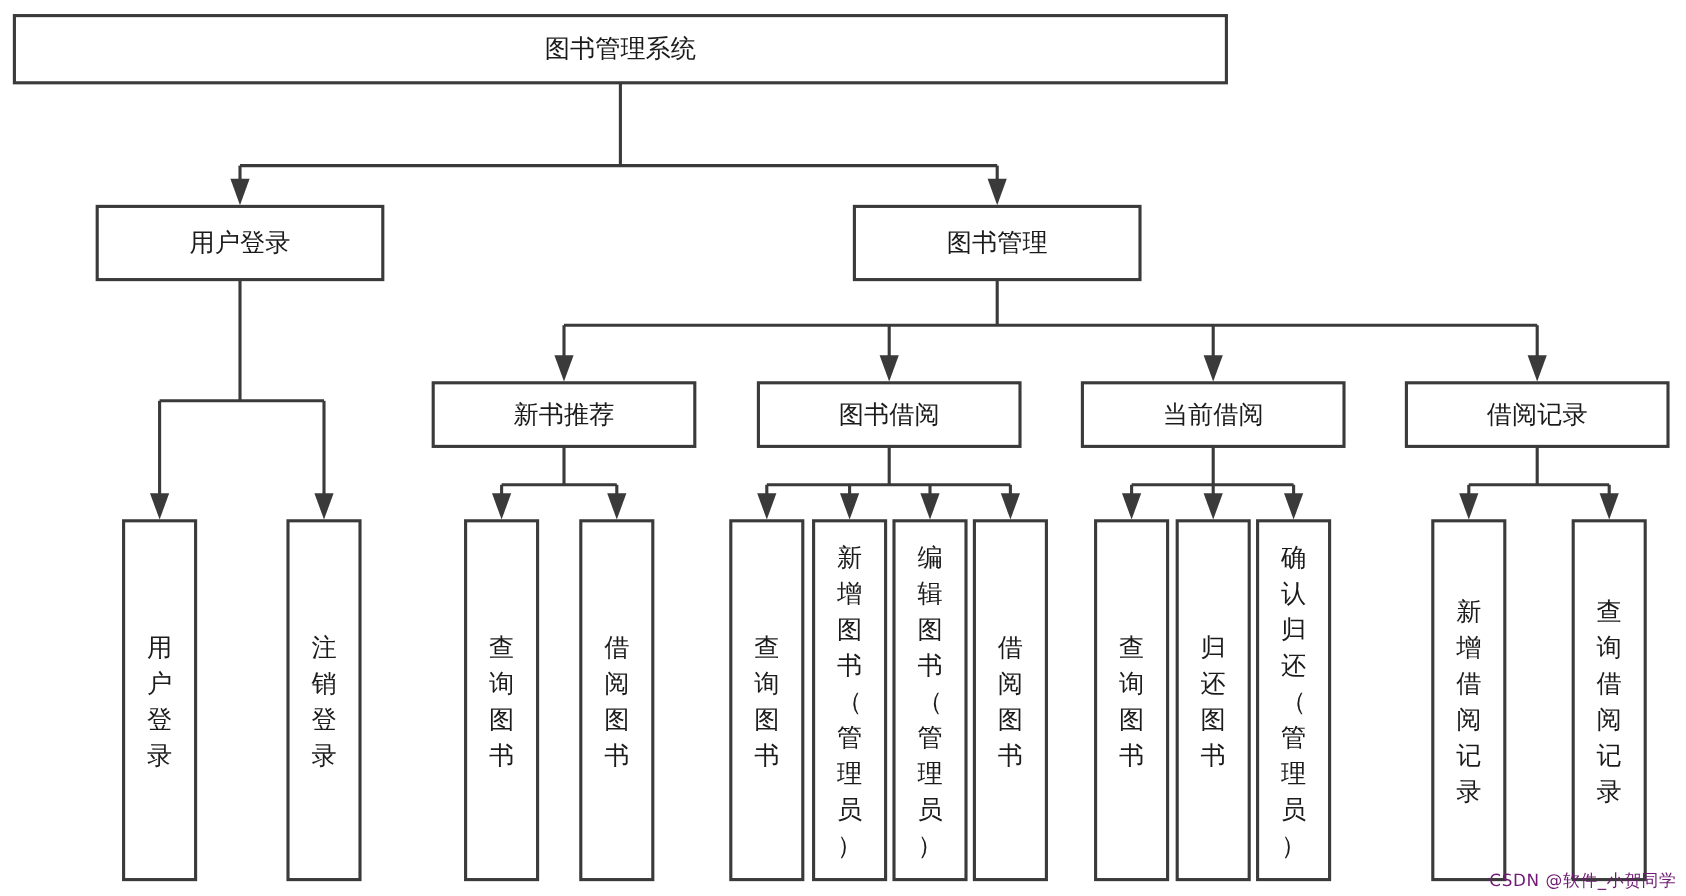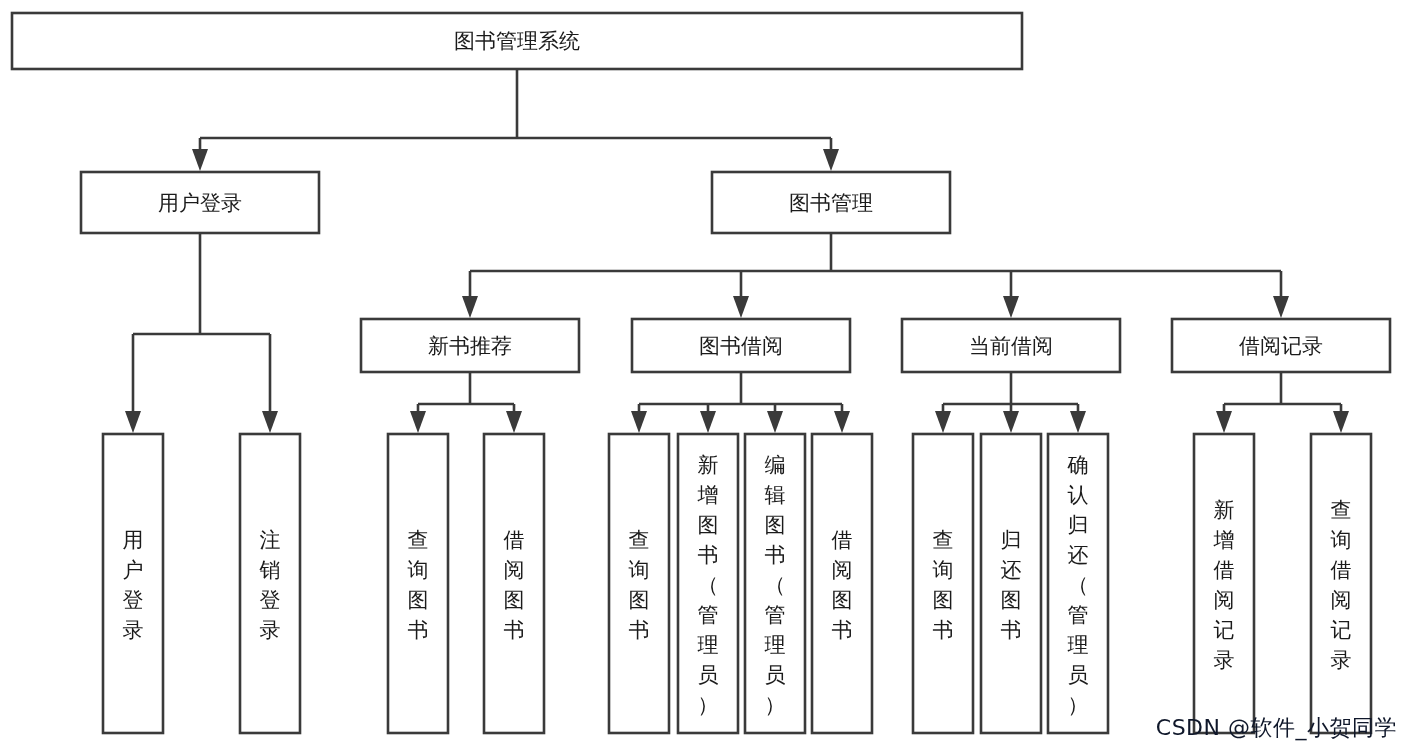--- a/index.html
+++ b/index.html
@@ -55,22 +55,22 @@
     font-family: "DejaVu Sans", "Liberation Sans", sans-serif;
     font-size: 21px;
     fill: #1b1b1b;
     text-anchor: middle;
   }
   .watermark {
     position: absolute;
     right: 8px;
     bottom: 4px;
     font-family: "DejaVu Sans", "Liberation Sans", sans-serif;
-    font-size: 22px;
-    color: #0f172a;
+    font-size: 14px;
+    color: #701a75;
     letter-spacing: 0.5px;
     user-select: none;
     white-space: nowrap;
   }
 </style>
 </head>
 <body>
 
 <div id="diagram-root">
   <svg id="flow-svg" viewBox="0 0 1405 747">

